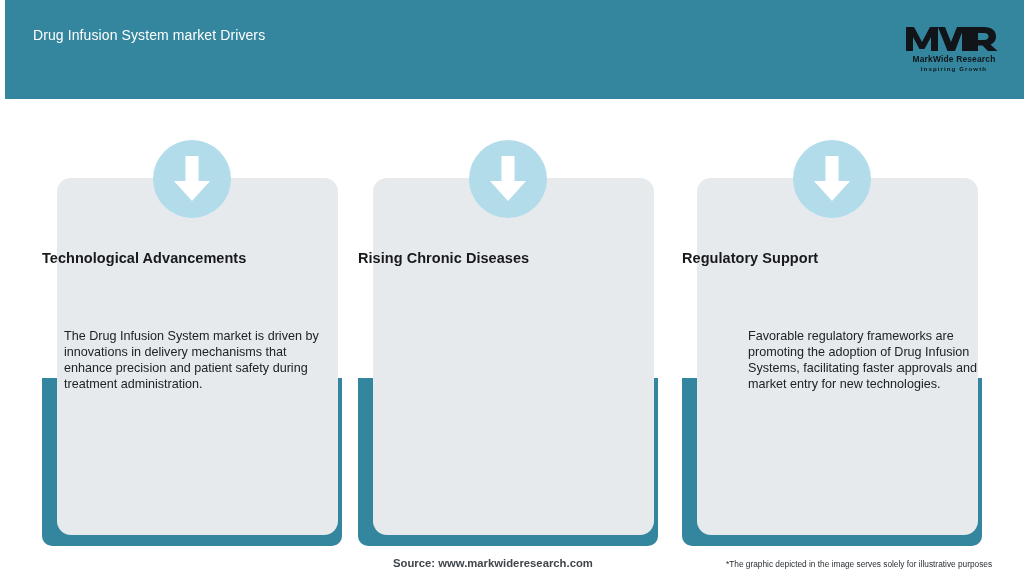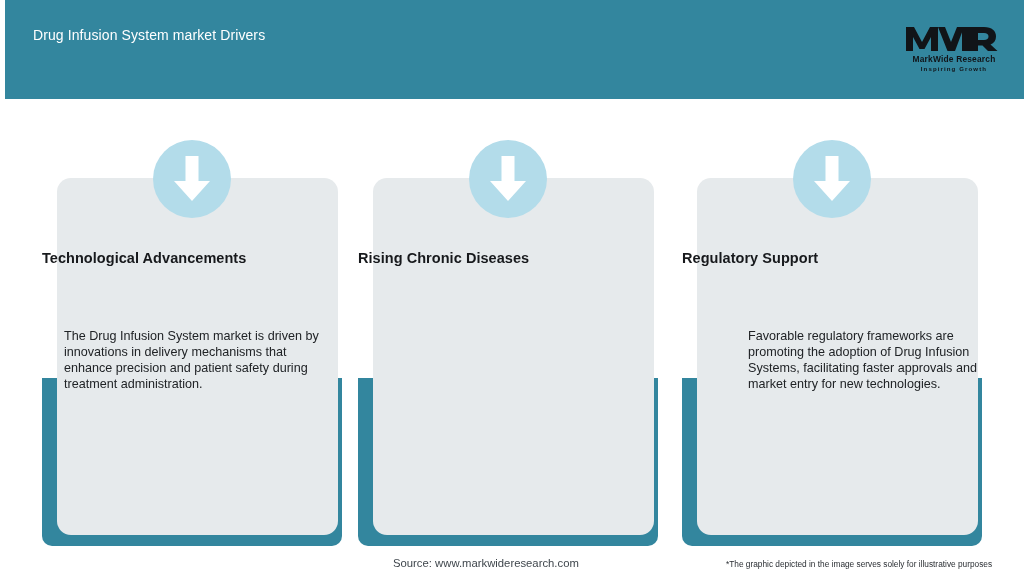--- a/index.html
+++ b/index.html
@@ -147,21 +147,21 @@
   }
   .card-group.g2 .card-body { left: 20px; right: 16px; }
   .card-group.g3 .card-body { left: 18px; right: 2px; margin-left: 48px; }
 
   
   .footer-source {
     position: absolute;
     left: 393px;
     top: 557px;
     font-size: 11.3px;
-    font-weight: normal;
+    font-weight: bold;
     color: #3f464c;
     white-space: nowrap;
     text-align: right;
   }
   .footer-note {
     position: absolute;
     left: 726px;
     top: 559px;
     font-size: 8.3px;
     color: #2a2e33;

